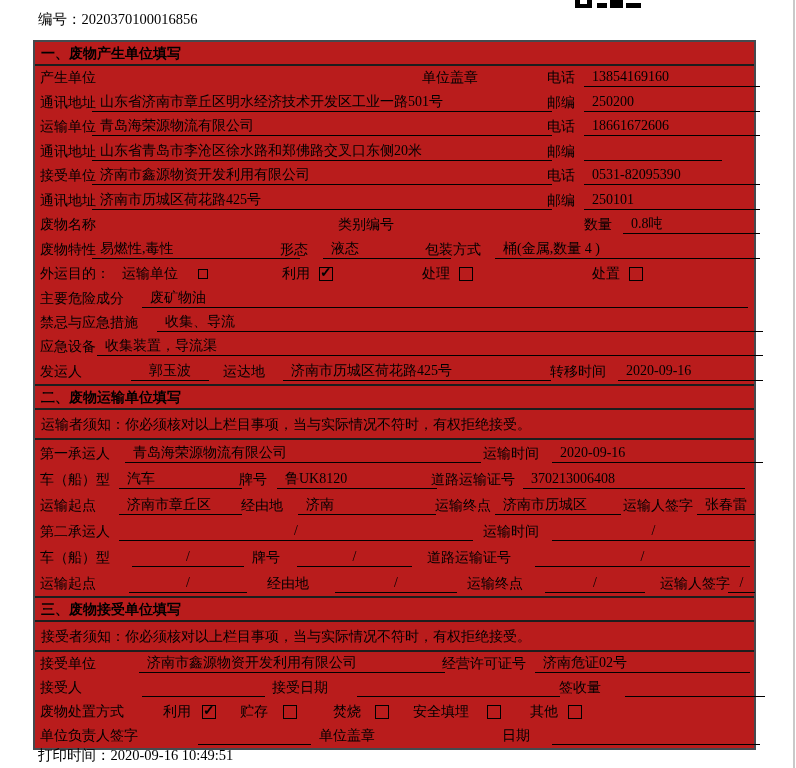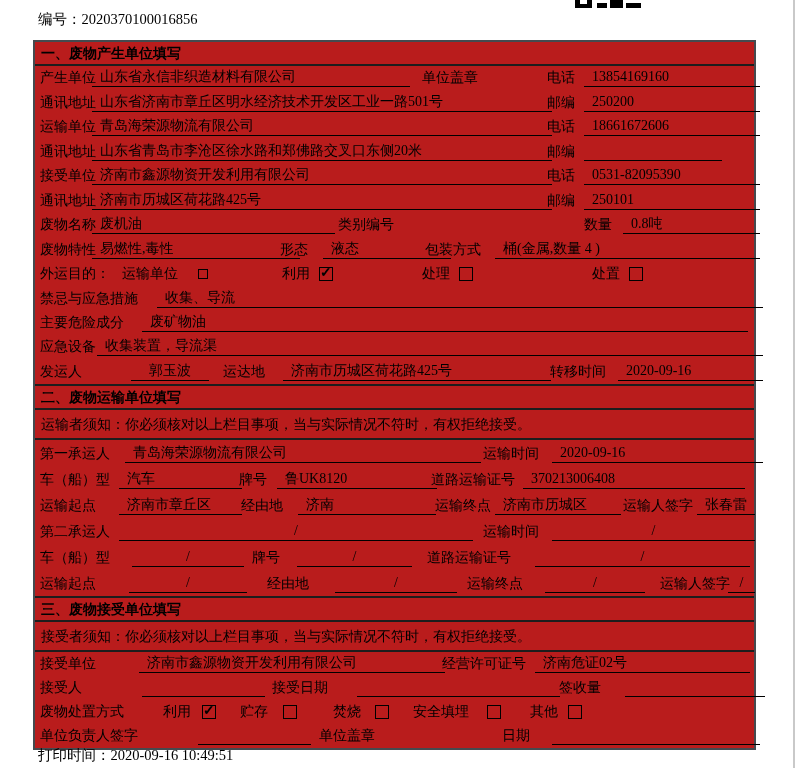--- a/index.html
+++ b/index.html
@@ -46,21 +46,20 @@
 
   <div class="right-edge"></div>
 
   <div class="box">
 
     <div class="sec-hd">一、废物产生单位填写</div>
     <div class="s1">
 
       <div class="row">
         <span class="lbl" style="left:5px">产生单位</span>
-        <span class="val" style="left:57px;width:310px">山东省永信非织造材料有限公司</span>
         <span class="lbl" style="left:387px">单位盖章</span>
         <span class="lbl" style="left:512px">电话</span>
         <span class="val" style="left:549px;width:168px">13854169160</span>
       </div>
 
       <div class="row">
         <span class="lbl" style="left:5px">通讯地址</span>
         <span class="val" style="left:57px;width:452px">山东省济南市章丘区明水经济技术开发区工业一路501号</span>
         <span class="lbl" style="left:512px">邮编</span>
         <span class="val" style="left:549px;width:168px">250200</span>
@@ -89,21 +88,20 @@
 
       <div class="row">
         <span class="lbl" style="left:5px">通讯地址</span>
         <span class="val" style="left:57px;width:452px">济南市历城区荷花路425号</span>
         <span class="lbl" style="left:512px">邮编</span>
         <span class="val" style="left:549px;width:168px">250101</span>
       </div>
 
       <div class="row">
         <span class="lbl" style="left:5px">废物名称</span>
-        <span class="val" style="left:57px;width:235px">废机油</span>
         <span class="lbl" style="left:303px">类别编号</span>
         <span class="lbl" style="left:549px">数量</span>
         <span class="val" style="left:588px;width:129px">0.8吨</span>
       </div>
 
       <div class="row">
         <span class="lbl" style="left:5px">废物特性</span>
         <span class="val" style="left:57px;width:200px">易燃性,毒性</span>
         <span class="lbl" style="left:245px">形态</span>
         <span class="val" style="left:288px;width:120px">液态</span>
@@ -117,27 +115,27 @@
         <span class="cb-sm" style="left:163px" data-checked="false"></span>
         <span class="lbl" style="left:247px">利用</span>
         <span class="cb" style="left:284px" data-checked="true"></span>
         <span class="lbl" style="left:387px">处理</span>
         <span class="cb" style="left:424px" data-checked="false"></span>
         <span class="lbl" style="left:557px">处置</span>
         <span class="cb" style="left:594px" data-checked="false"></span>
       </div>
 
       <div class="row">
+        <span class="lbl" style="left:5px">主要危险成分</span>
+        <span class="val" style="left:107px;width:598px">废矿物油</span>
+      </div>
+
+      <div class="row">
         <span class="lbl" style="left:5px">禁忌与应急措施</span>
         <span class="val" style="left:122px;width:598px">收集、导流</span>
-      </div>
-
-      <div class="row">
-        <span class="lbl" style="left:5px">主要危险成分</span>
-        <span class="val" style="left:107px;width:598px">废矿物油</span>
       </div>
 
       <div class="row">
         <span class="lbl" style="left:5px">应急设备</span>
         <span class="val" style="left:62px;width:658px">收集装置，导流渠</span>
       </div>
 
       <div class="row">
         <span class="lbl" style="left:5px">发运人</span>
         <span class="val ctr" style="left:96px;width:78px">郭玉波</span>

